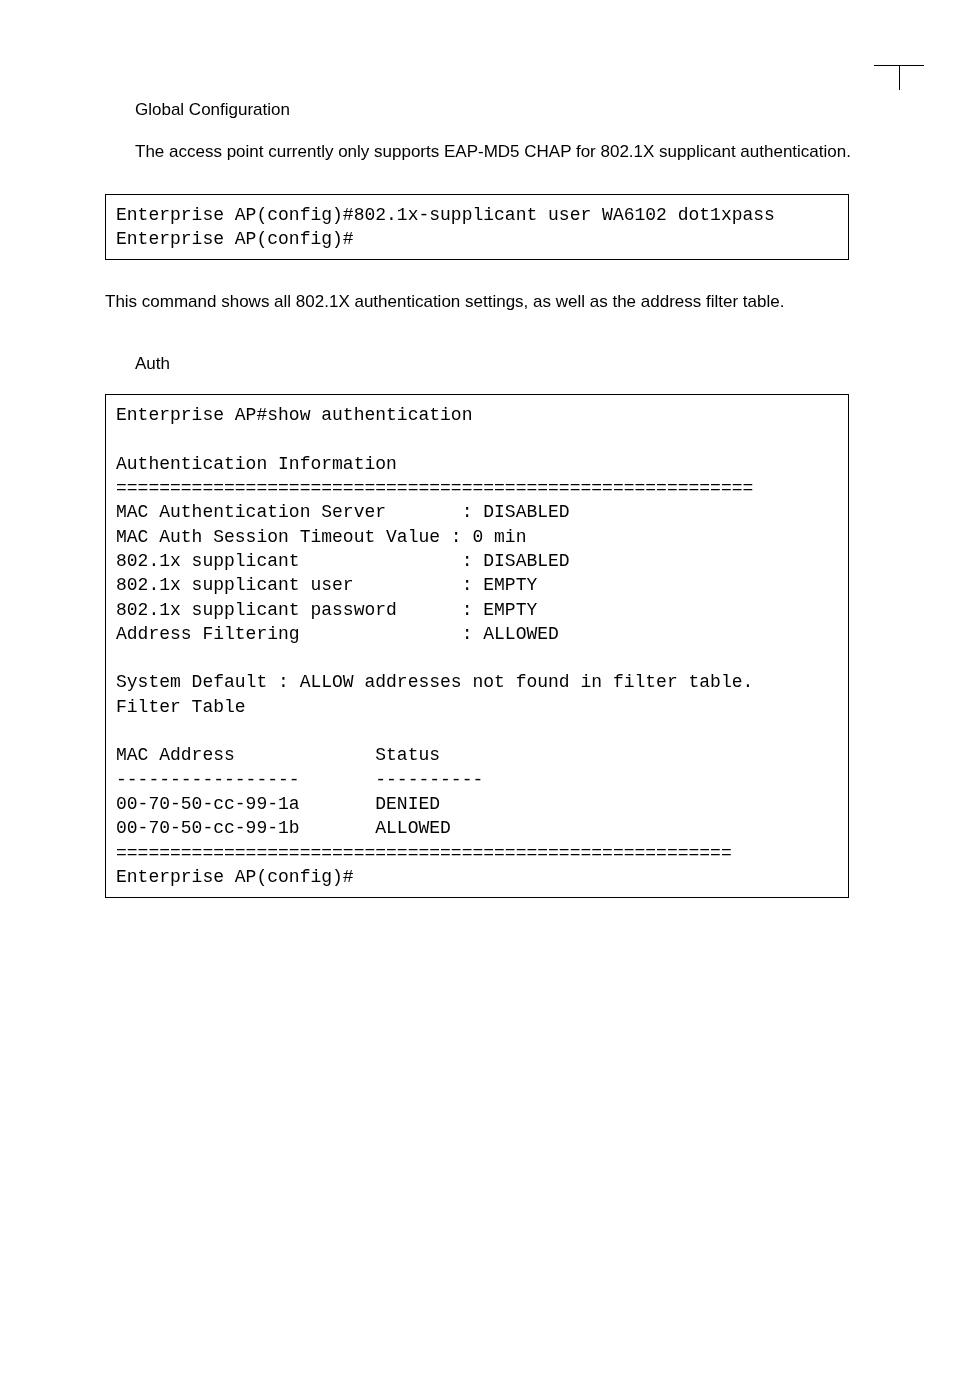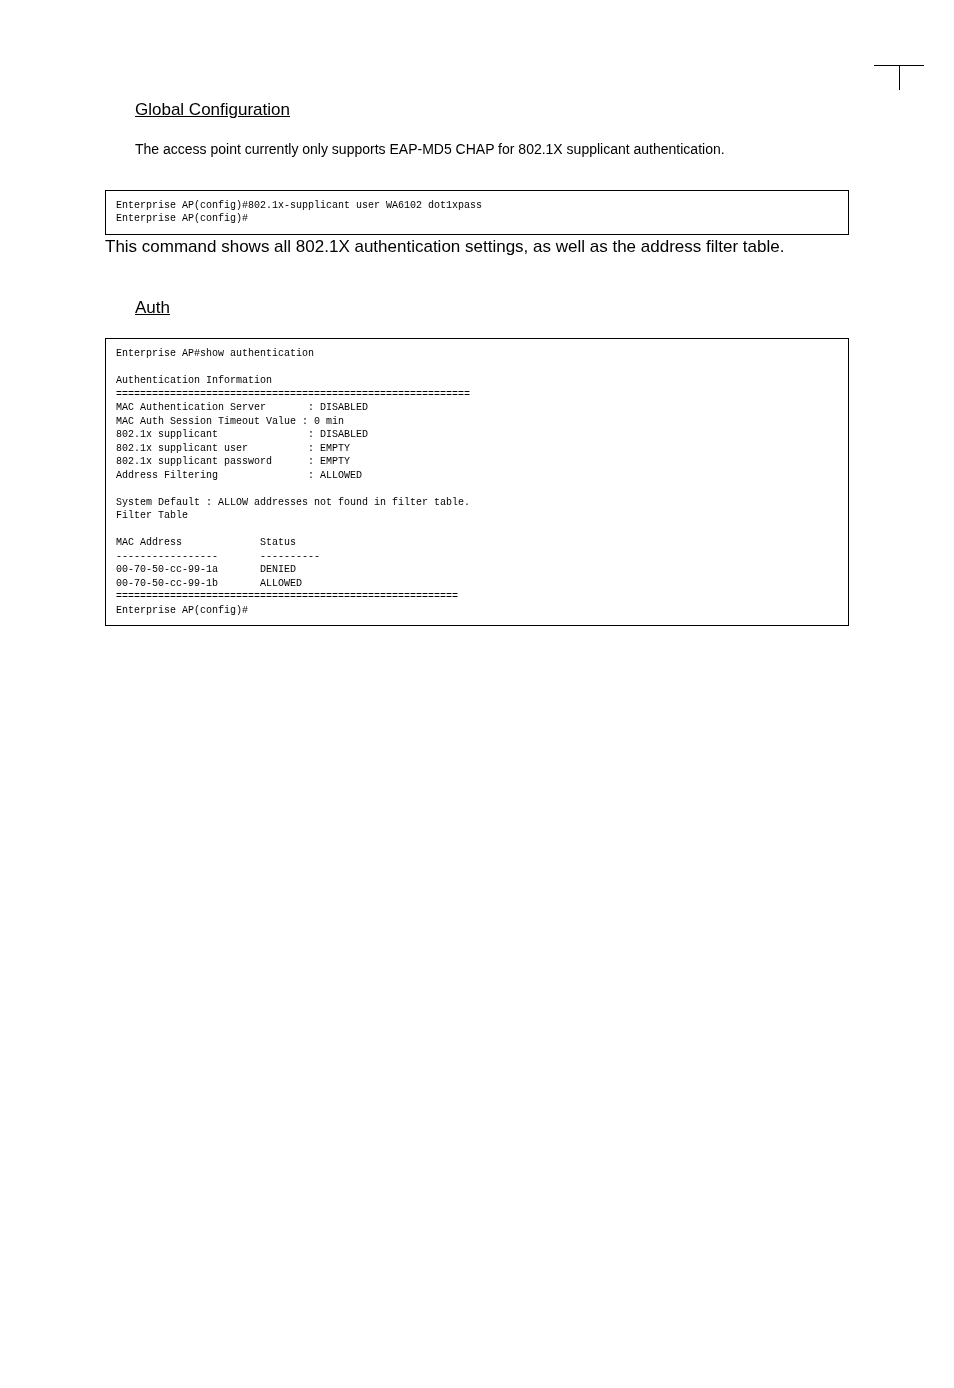--- a/index.html
+++ b/index.html
@@ -40,35 +40,35 @@
       width: 1px;
       height: 25px;
       background: #000;
     }
     .section-heading {
       font-size: 17px;
       font-weight: normal;
       margin-top: 40px;
       margin-bottom: 20px;
       padding-left: 60px;
-      text-decoration: underline;
     }
     .body-text {
-      font-size: 14px;
+      font-size: 17px;
       line-height: 1.4;
       padding-left: 60px;
       margin-bottom: 30px;
     }
     .code-block {
       font-family: "Courier New", Courier, monospace;
-      font-size: 10px;
+      font-size: 18px;
       border: 1px solid #000;
       padding: 8px 10px;
       margin-left: 30px;
       margin-right: 30px;
+      margin-bottom: 30px;
       white-space: pre;
       line-height: 1.35;
     }
     .full-width-text {
       font-size: 17px;
       line-height: 1.4;
       padding-left: 30px;
       margin-bottom: 36px;
     }
   </style>

